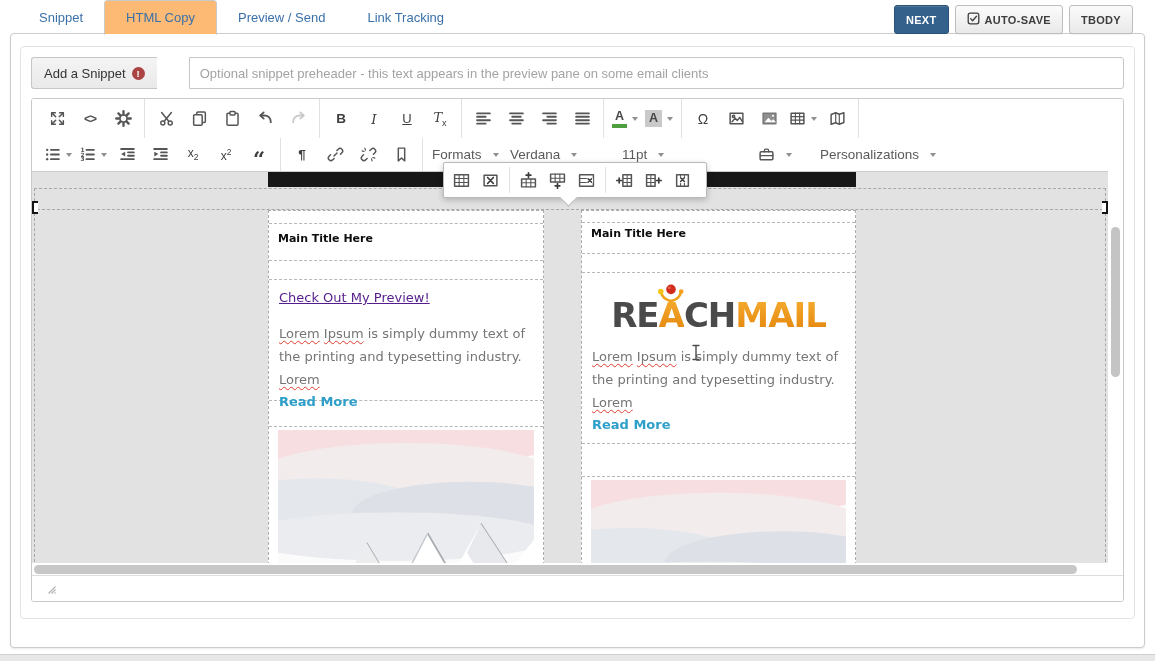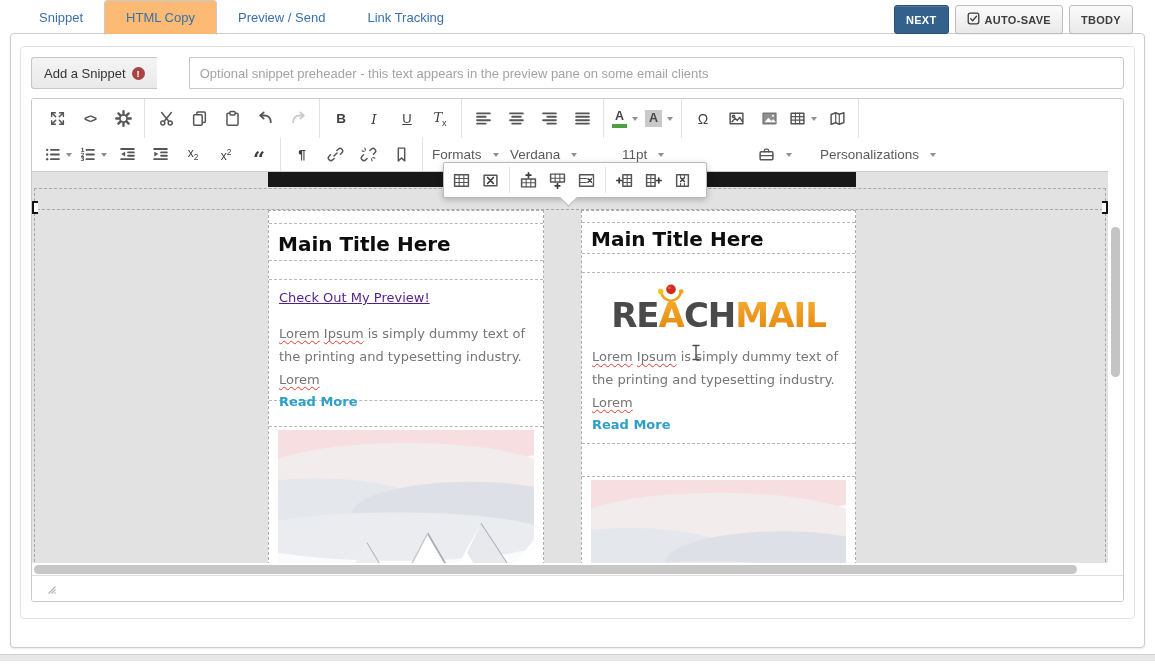--- a/index.html
+++ b/index.html
@@ -57,21 +57,21 @@
   .dash-h { position:absolute; left:0; right:0; top:37px; border-top:1px dashed #a8a8a8; }
   .bracket { position:absolute; top:29px; width:6px; height:13px; border:2px solid #141414; background:#fff; }
   .bracket.l { left:0; border-right:none; }
   .bracket.r { right:0; border-left:none; }
 
   .col { position:absolute; top:38px; bottom:-2px; background:#fff; border:1px dashed #ababab; display:flex; flex-direction:column; }
   .col-left { left:236px; width:276px; }
   .col-right { left:549px; width:275px; }
   .cell { border-bottom:1px dashed #b8b8b8; flex:0 0 auto; }
   .title-cell { padding:8px 9px 0; }
-  .main-title { font-family:"DejaVu Sans", sans-serif; font-size:20px; font-weight:700; color:#0d0d0d; }
+  .main-title { font-family:"DejaVu Sans", sans-serif; font-size:11px; font-weight:700; color:#0d0d0d; }
   .content-cell { padding:7px 10px 0; font-family:"DejaVu Sans", sans-serif; }
   .email-link { display:inline-block; font-size:13px; color:#541d8b; text-decoration:underline; cursor:pointer; }
   .email-para { font-size:13px; line-height:1.75; color:#757575; margin-top:17px; }
   .sq { text-decoration:underline; text-decoration-style:wavy; text-decoration-color:#e03c31; text-decoration-thickness:1px; text-underline-offset:2px; text-decoration-skip-ink:none; }
   .read-more { font-size:13px; font-weight:700; color:#2e9fc9; margin-top:3px; cursor:pointer; }
   .image-cell { flex:1 1 auto; border-bottom:none; padding:3px 9px 0; overflow:hidden; }
   .image-cell svg { display:block; width:100%; height:210px; }
 
   
   .logo-wrap { margin:18px auto 0; width:max-content; position:relative; font-family:"DejaVu Sans", sans-serif; font-weight:800; font-size:34px; letter-spacing:-1px; line-height:1; }

